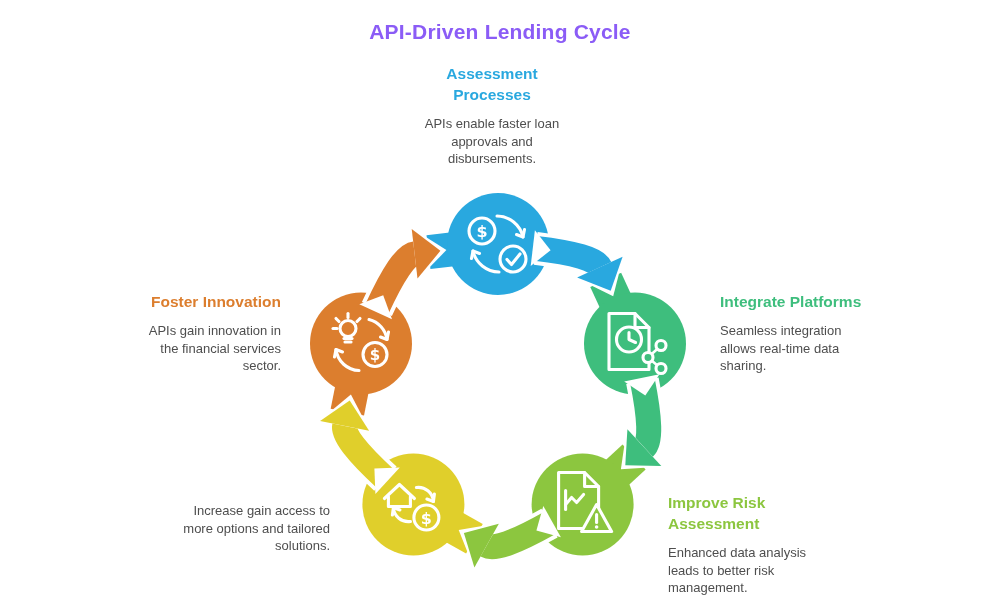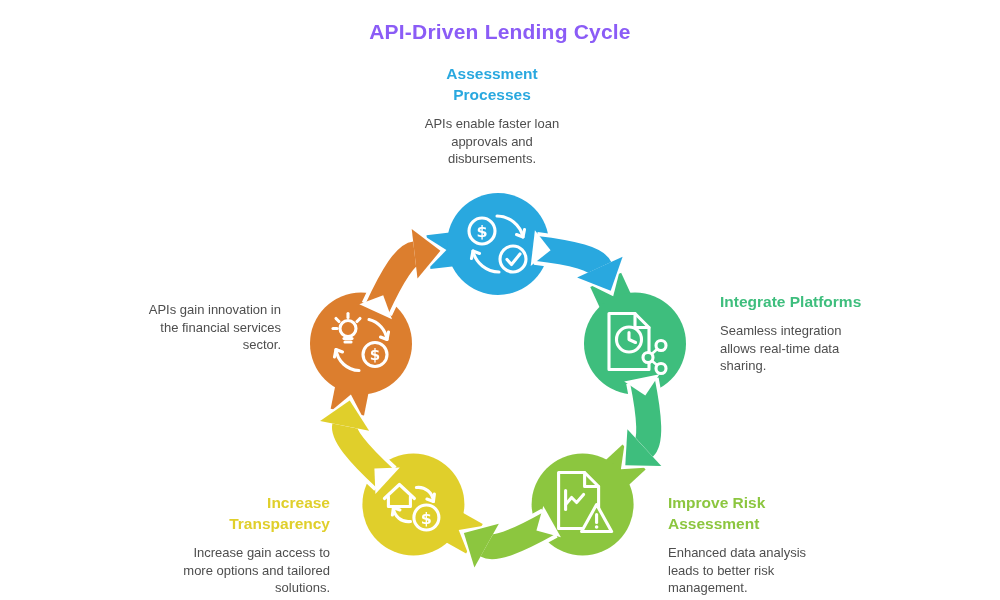--- a/index.html
+++ b/index.html
@@ -166,24 +166,23 @@
 sharing.</div>
   </div>
   <div id="block-2" class="node-block ta-l">
     <div class="node-heading" style="color: rgb(140, 198, 63);">Improve Risk
 Assessment</div>
     <div class="node-body">Enhanced data analysis
 leads to better risk
 management.</div>
   </div>
   <div id="block-3" class="node-block ta-r">
-    <div class="node-heading" style="color: rgb(224, 207, 43);">Increase
-Transparency</div>
     <div class="node-body">Increase gain access to
 more options and tailored
 solutions.</div>
   </div>
   <div id="block-4" class="node-block ta-r">
+    <div class="node-heading" style="color: rgb(220, 126, 46);">Foster Innovation</div>
     <div class="node-body">APIs gain innovation in
 the financial services
 sector.</div>
   </div>
 </div>
 
 </body></html>

